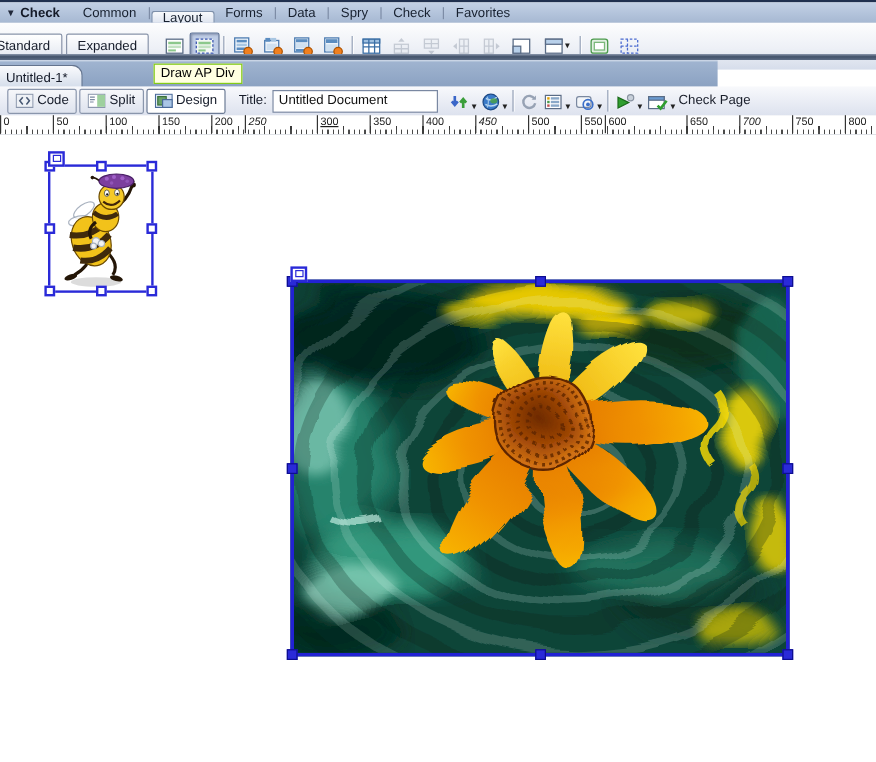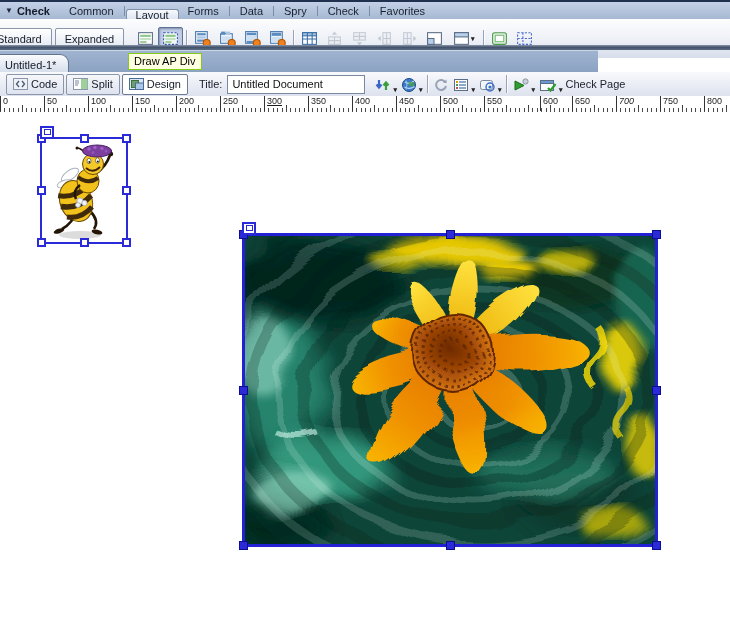--- a/index.html
+++ b/index.html
@@ -312,28 +312,28 @@
   </div>
   <span>Check Page</span>
 </div>
 
 <div id="ruler" class="abs">
     <span class="rlabel" style="left: 0px;">0</span>
     <span class="rlabel" style="left: 44px;">50</span>
     <span class="rlabel" style="left: 88px;">100</span>
     <span class="rlabel" style="left: 132px;">150</span>
     <span class="rlabel" style="left: 176px;">200</span>
-    <span class="rlabel" style="left: 220px;">250</span>
+    <span class="rlabel" style="left: 204px; font-style: italic;">250</span>
     <span class="rlabel" style="left: 264px; text-decoration: underline;">300</span>
     <span class="rlabel" style="left: 308px;">350</span>
     <span class="rlabel" style="left: 352px;">400</span>
-    <span class="rlabel" style="left: 396px;">450</span>
+    <span class="rlabel" style="left: 396px; font-style: italic;">450</span>
     <span class="rlabel" style="left: 440px;">500</span>
     <span class="rlabel" style="left: 484px;">550</span>
-    <span class="rlabel" style="left: 540px;">600</span>
+    <span class="rlabel" style="left: 504px;">600</span>
     <span class="rlabel" style="left: 572px;">650</span>
     <span class="rlabel" style="left: 616px; font-style: italic;">700</span>
     <span class="rlabel" style="left: 660px;">750</span>
     <span class="rlabel" style="left: 704px;">800</span>
   </div>
 
 <div id="canvas" class="abs">
 
   <div id="bee-div" class="apdiv">
     <div class="anchor" style="left:-2px;top:-13px">

